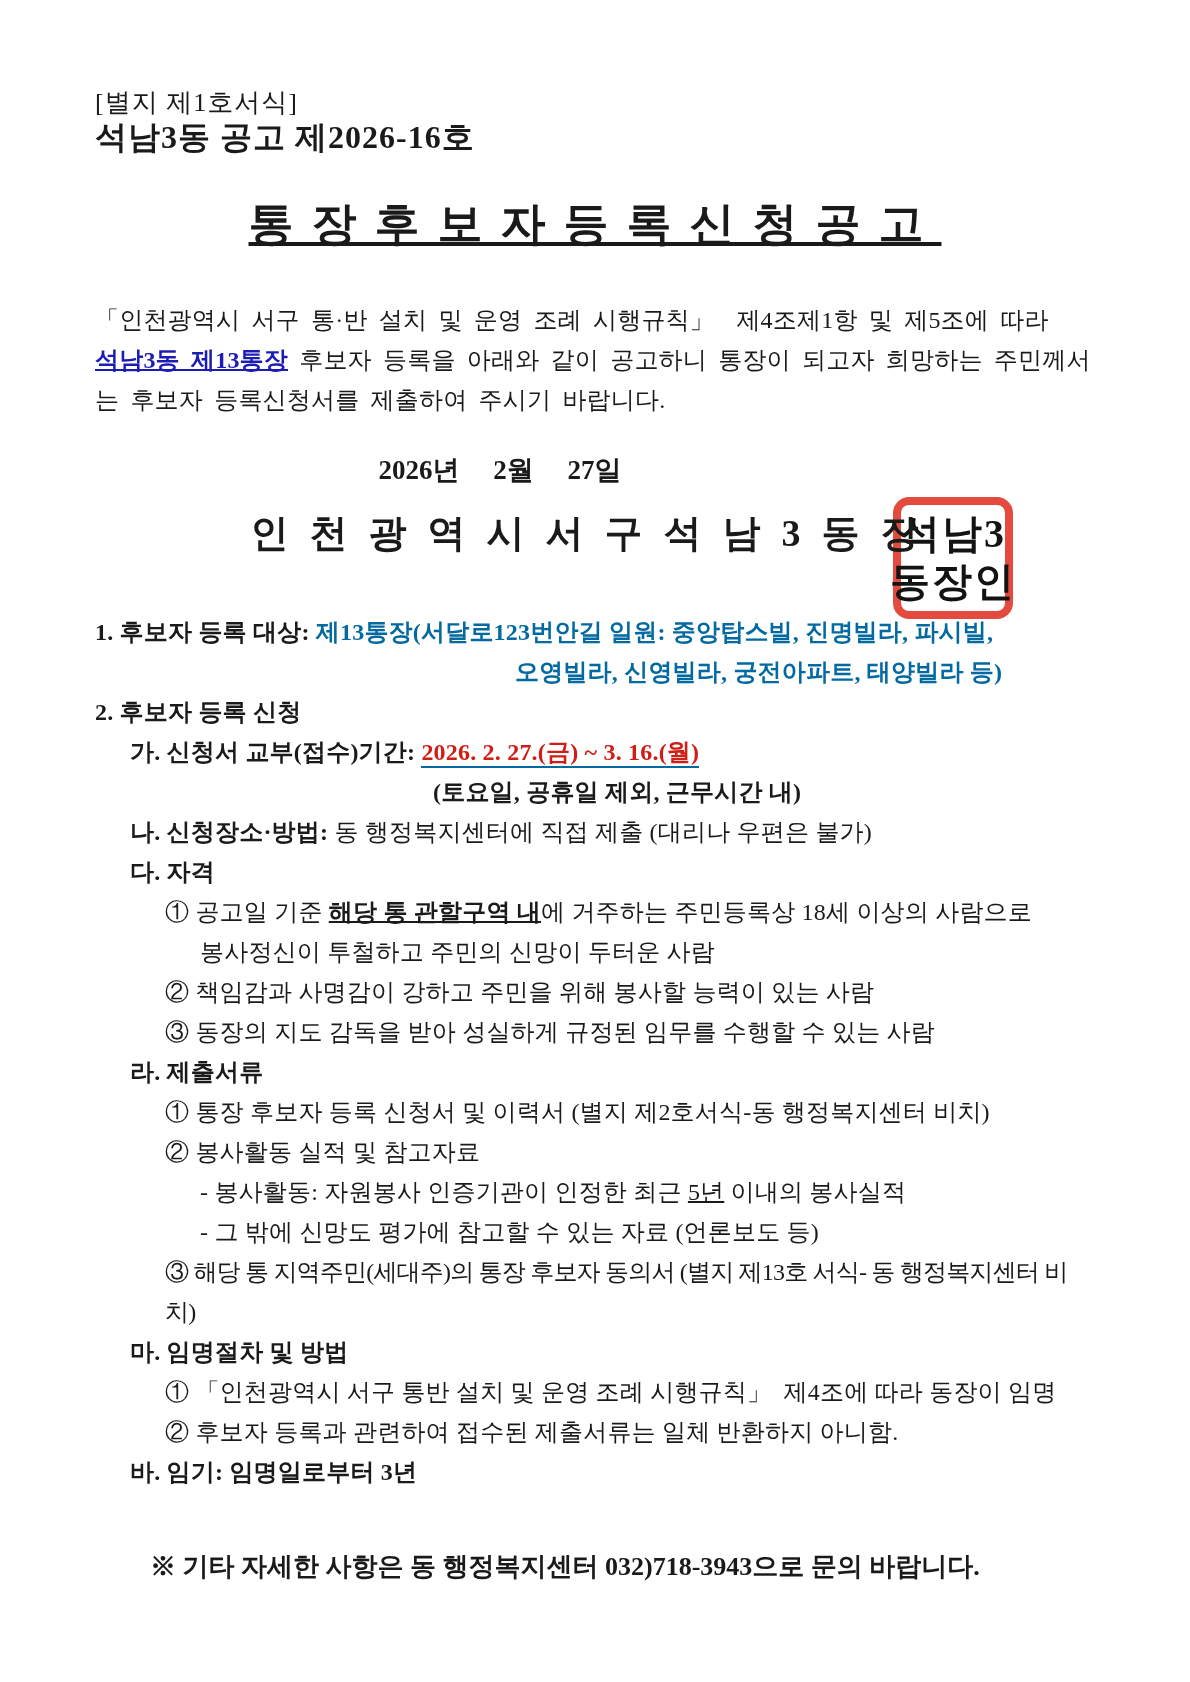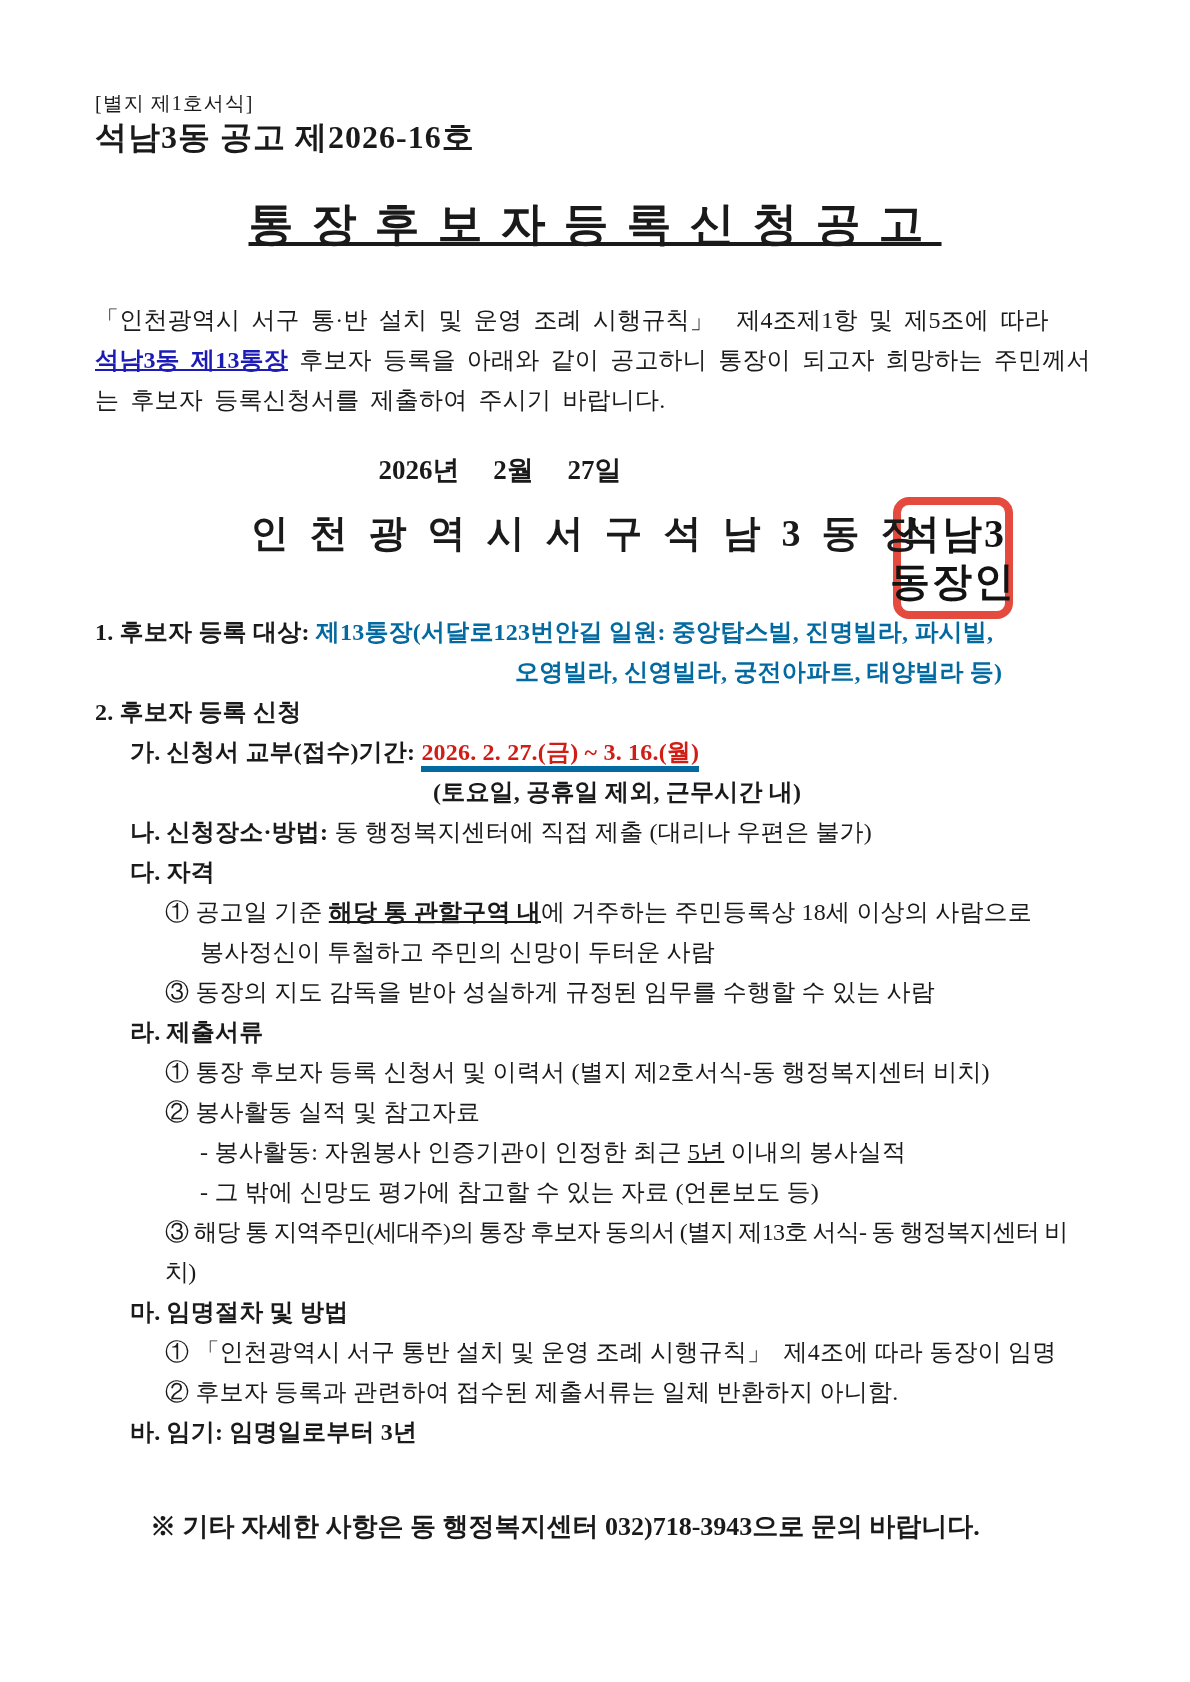--- a/index.html
+++ b/index.html
@@ -21,21 +21,21 @@
     position: relative;
     padding: 88px 95px 0 95px;
   }
   .line {
     font-size: 24px;
     line-height: 40px;
     white-space: pre-wrap;
     letter-spacing: 0.2px;
   }
   .form-label {
-    font-size: 20px;
+    font-size: 26px;
     line-height: 30px;
     letter-spacing: 1px;
   }
   .notice-no {
     font-size: 32px;
     line-height: 38px;
     font-weight: bold;
     letter-spacing: 1px;
   }
   .doc-title {
@@ -103,21 +103,21 @@
     font-size: 40px;
     line-height: 48px;
     letter-spacing: 2px;
     white-space: nowrap;
   }
   .body-block { margin-top: 50px; }
   .b { font-weight: bold; }
   .red-dates {
     color: #d01d15;
     font-weight: bold;
-    border-bottom: 6px solid #0369a1;
+    border-bottom: 2px solid #0369a1;
     padding-bottom: 1px;
   }
   .u-black {
     font-weight: bold;
     text-decoration: underline;
     text-decoration-thickness: 2px;
     text-decoration-color: #1a1a1a;
   }
   .u-plain {
     text-decoration: underline;
@@ -173,20 +173,21 @@
 
       <div class="line ind-1"><span class="b">가. 신청서 교부(접수)기간: </span><span class="red-dates">2026. 2. 27.(금) ~ 3. 16.(월)</span></div>
       <div class="line ind-note b">(토요일, 공휴일 제외, 근무시간 내)</div>
 
       <div class="line ind-1"><span class="b">나. 신청장소·방법: </span><span>동 행정복지센터에 직접 제출 (대리나 우편은 불가)</span></div>
 
       <div class="line ind-1 b">다. 자격</div>
 
       <div class="line ind-2"><span>① 공고일 기준 </span><span class="u-black">해당 통 관할구역 내</span><span>에 거주하는 주민등록상 18세 이상의 사람으로</span></div>
       <div class="line ind-3">봉사정신이 투철하고 주민의 신망이 두터운 사람</div>
+      <div class="line ind-2">② 책임감과 사명감이 강하고 주민을 위해 봉사할 능력이 있는 사람</div>
       <div class="line ind-2">③ 동장의 지도 감독을 받아 성실하게 규정된 임무를 수행할 수 있는 사람</div>
 
       <div class="line ind-1 b">라. 제출서류</div>
       <div class="line ind-2">① 통장 후보자 등록 신청서 및 이력서 (별지 제2호서식-동 행정복지센터 비치)</div>
       <div class="line ind-2">② 봉사활동 실적 및 참고자료</div>
       <div class="line ind-3"><span>- 봉사활동: 자원봉사 인증기관이 인정한 최근 </span><span class="u-plain">5년</span><span> 이내의 봉사실적</span></div>
       <div class="line ind-3">- 그 밖에 신망도 평가에 참고할 수 있는 자료 (언론보도 등)</div>
       <div class="line ind-2 tight">③ 해당 통 지역주민(세대주)의 통장 후보자 동의서 (별지 제13호 서식- 동 행정복지센터 비치)</div>
 
       <div class="line ind-1 b">마. 임명절차 및 방법</div>

